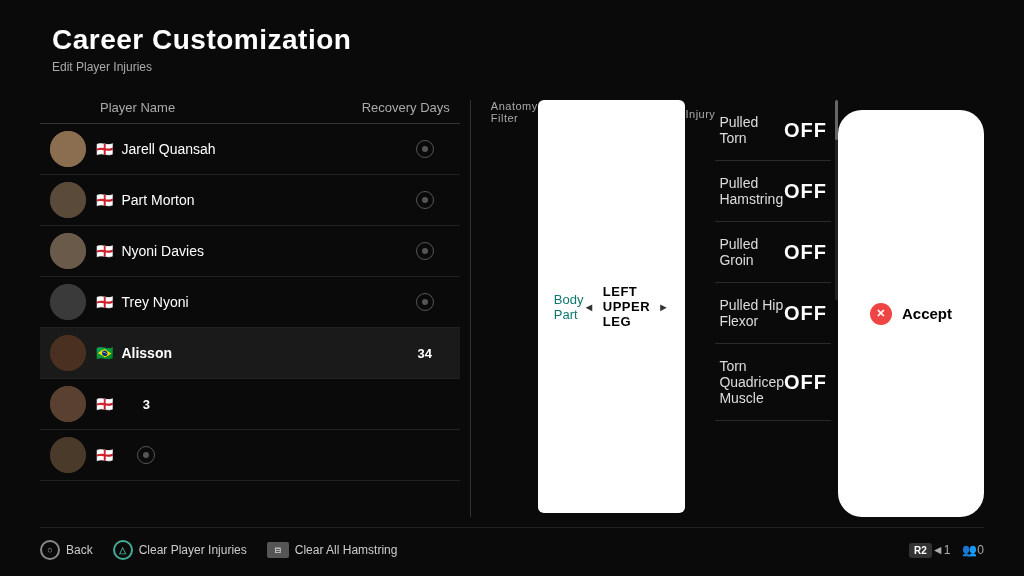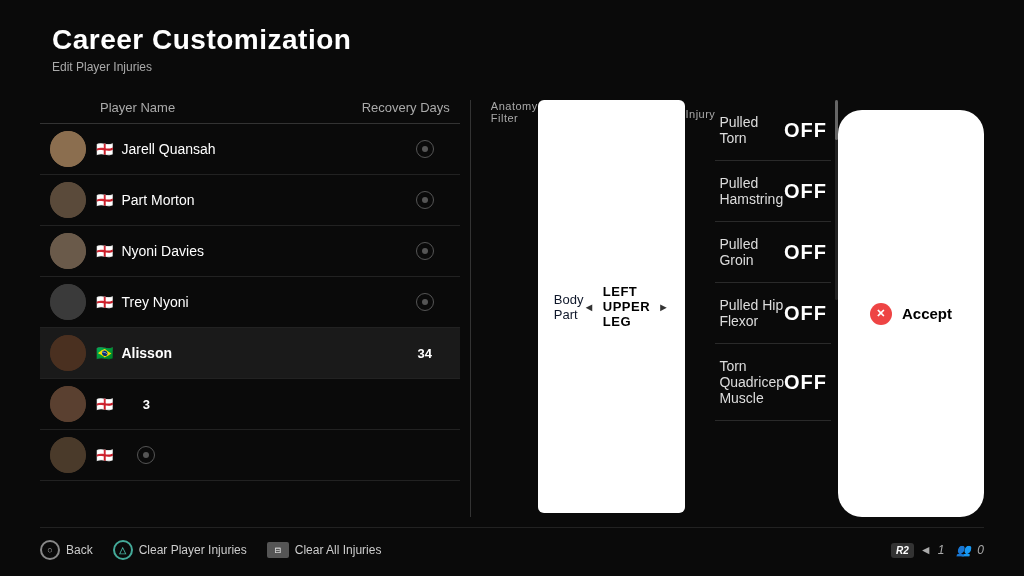--- a/index.html
+++ b/index.html
@@ -158,21 +158,21 @@
       border-radius: 6px;
       display: flex;
       align-items: center;
       justify-content: space-between;
       padding: 12px 16px;
       margin-bottom: 4px;
     }
 
     .body-part-label {
       font-size: 13px;
-      color: #0f172a;
+      color: #0f766e;
       font-weight: 500;
     }
 
     .body-part-value {
       display: flex;
       align-items: center;
       gap: 8px;
       font-size: 13px;
       font-weight: 700;
       color: #000;
@@ -279,22 +279,21 @@
       border-radius: 3px;
       padding: 2px 5px;
       font-size: 10px;
       color: #fff;
       font-weight: 700;
     }
 
     .stat-item {
       display: flex;
       align-items: center;
-      gap: 6px;
-      font-style: italic;
+      gap: 0;
     }
 
     
     .accept-area {
       display: flex;
       justify-content: center;
       margin-top: 10px;
     }
 
     .accept-btn {
@@ -511,21 +510,21 @@
       <div class="bottom-btn">
         <div class="btn-circle">○</div>
         <span>Back</span>
       </div>
       <div class="bottom-btn">
         <div class="btn-circle triangle">△</div>
         <span>Clear Player Injuries</span>
       </div>
       <div class="bottom-btn">
         <div class="btn-icon-box">⊟</div>
-        <span>Clear All Injuries</span>
+        <span>Clear All Hamstring</span>
       </div>
     </div>
     <div class="bottom-right">
       <div class="stat-item">
         <span class="r2-badge">R2</span>
         <span>◄</span>
         <span>1</span>
       </div>
       <div class="stat-item">
         <span>👥</span>

